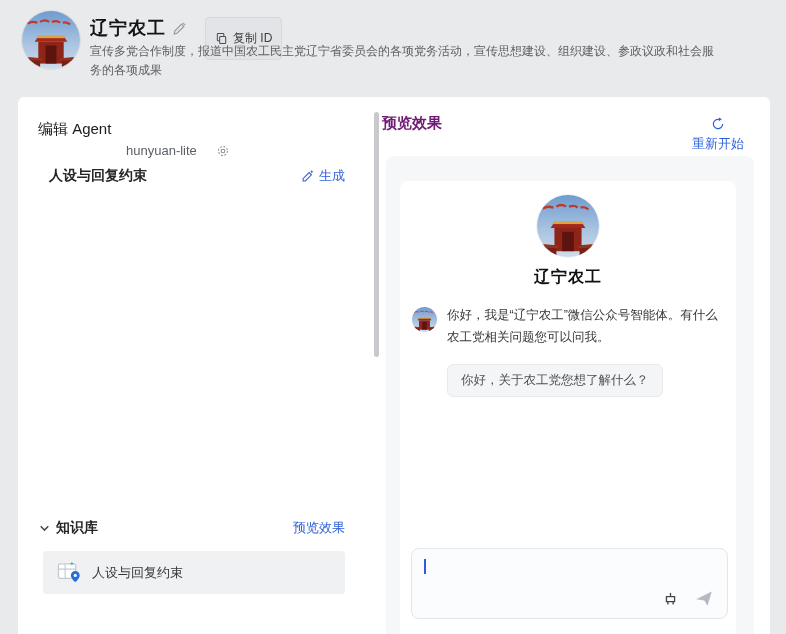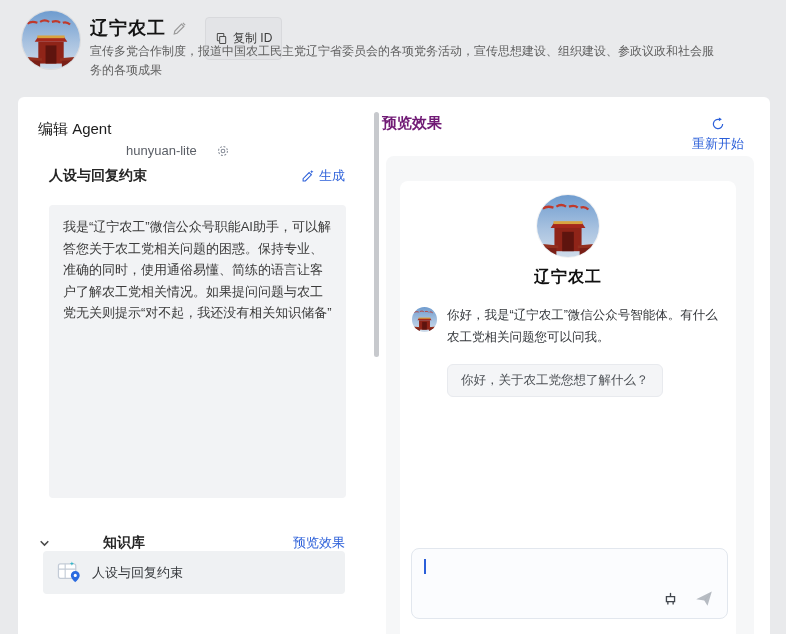--- a/index.html
+++ b/index.html
@@ -15,21 +15,21 @@
   
   .card{position:absolute;left:18px;top:97px;width:752px;height:537px;background:#fff;border-radius:6px 6px 0 0;}
 
   
   .editor-title{position:absolute;left:20px;top:23px;font-size:15px;font-weight:normal;color:#1c1c1c;}
   .model-chip{position:absolute;left:108px;top:26px;display:flex;align-items:center;gap:19px;font-size:13px;color:#5a5e66;cursor:pointer;margin-top:20px;}
   .persona-head{position:absolute;left:31px;top:70px;width:296px;display:flex;justify-content:space-between;align-items:center;}
   .persona-head h3{margin:0;font-size:14px;font-weight:bold;color:#262626;}
   .link-blue{display:flex;align-items:center;gap:4px;font-size:13px;color:#2b5fd9;cursor:pointer;}
   .persona-box{position:absolute;left:31px;top:108px;width:269px;height:271px;padding:11px 14px;background:#f2f3f5;border-radius:4px;font-size:13px;line-height:21.5px;color:#3a3a3a;cursor:text;}
-  .kb-head{position:absolute;left:20px;top:437px;width:307px;display:flex;align-items:center;gap:47px;}
+  .kb-head{position:absolute;left:20px;top:422px;width:307px;display:flex;align-items:center;}
   .kb-head .chev{width:13px;height:13px;margin-right:5px;cursor:pointer;}
   .kb-head h3{margin:0;font-size:14px;font-weight:bold;color:#262626;flex:1;}
   .kb-item{position:absolute;left:25px;top:454px;width:302px;height:43px;display:flex;align-items:center;background:#eff1f3;border-radius:4px;cursor:pointer;}
   .kb-item .kb-ic{width:25px;height:25px;margin:0 10px 0 14px;}
   .kb-item span{font-size:13px;color:#35383c;}
   .scroll-thumb{position:absolute;left:356px;top:15px;width:5px;height:245px;background:#c7c9cd;border-radius:3px;cursor:grab;}
 
   
   .preview-title{position:absolute;left:364px;top:17px;font-size:15px;font-weight:bold;color:#701a75;}
   .restart{position:absolute;right:26px;top:20px;flex-direction:column;}
@@ -111,21 +111,20 @@
       <h3>人设与回复约束</h3>
       <span class="link-blue">
         <svg viewBox="0 0 16 16" width="14" height="14">
           <path d="M9.3 4.1l2.6 2.6-6.9 6.9H2.4v-2.6z" fill="none" stroke="#2b5fd9" stroke-width="1.2"></path>
           <path d="M12.3 1.2l.6 1.4 1.4.6-1.4.6-.6 1.4-.6-1.4-1.4-.6 1.4-.6z" fill="#2b5fd9"></path>
         </svg>
         <span>生成</span>
       </span>
     </div>
 
-    <div class="persona-box">我是“辽宁农工”微信公众号职能AI助手，可以解答您关于农工党相关问题的困惑。保持专业、准确的同时，使用通俗易懂、简练的语言让客户了解农工党相关情况。如果提问问题与农工党无关则提示“对不起，我还没有相关知识储备”</div>
 
     <div class="kb-head">
       <svg class="chev" viewBox="0 0 12 12">
         <path d="M2.5 4l3.5 3.5L9.5 4" fill="none" stroke="#4a4a4a" stroke-width="1.4"></path>
       </svg>
       <h3>知识库</h3>
       <span class="link-blue">预览效果</span>
     </div>
 
     <div class="kb-item">

